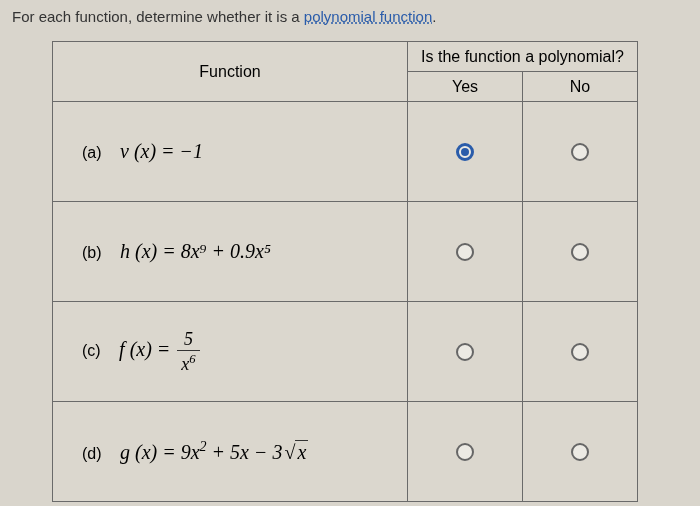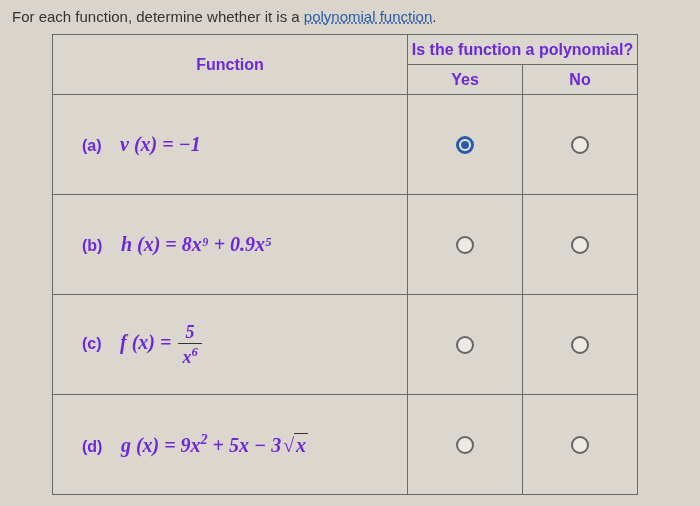--- a/index.html
+++ b/index.html
@@ -6,41 +6,41 @@
     body {
       width: 700px;
       height: 506px;
       font-family: Arial, sans-serif;
       background: #d9d5cc;
       padding: 8px 12px;
       color: #333;
     }
     .question {
       font-size: 15px;
-      margin-bottom: 5px;
+      margin-bottom: 12px;
       color: #333;
     }
     .link {
       color: #2a5caa;
       text-decoration: underline;
       text-decoration-style: dotted;
     }
     .wrap {
       padding: 4px 50px 0 40px;
     }
     table {
       width: 100%;
       border-collapse: collapse;
       background: #dbd7ce;
     }
     th, td {
       border: 1px solid #6a6a6a;
-      font-weight: bold;
+      font-weight: normal;
       font-size: 16px;
-      color: #6d28d9;
+      color: #000000;
     }
     .fn-header {
       height: 60px;
       vertical-align: middle;
     }
     .q-header {
       height: 30px;
       text-align: center;
     }
     .yesno-header {

